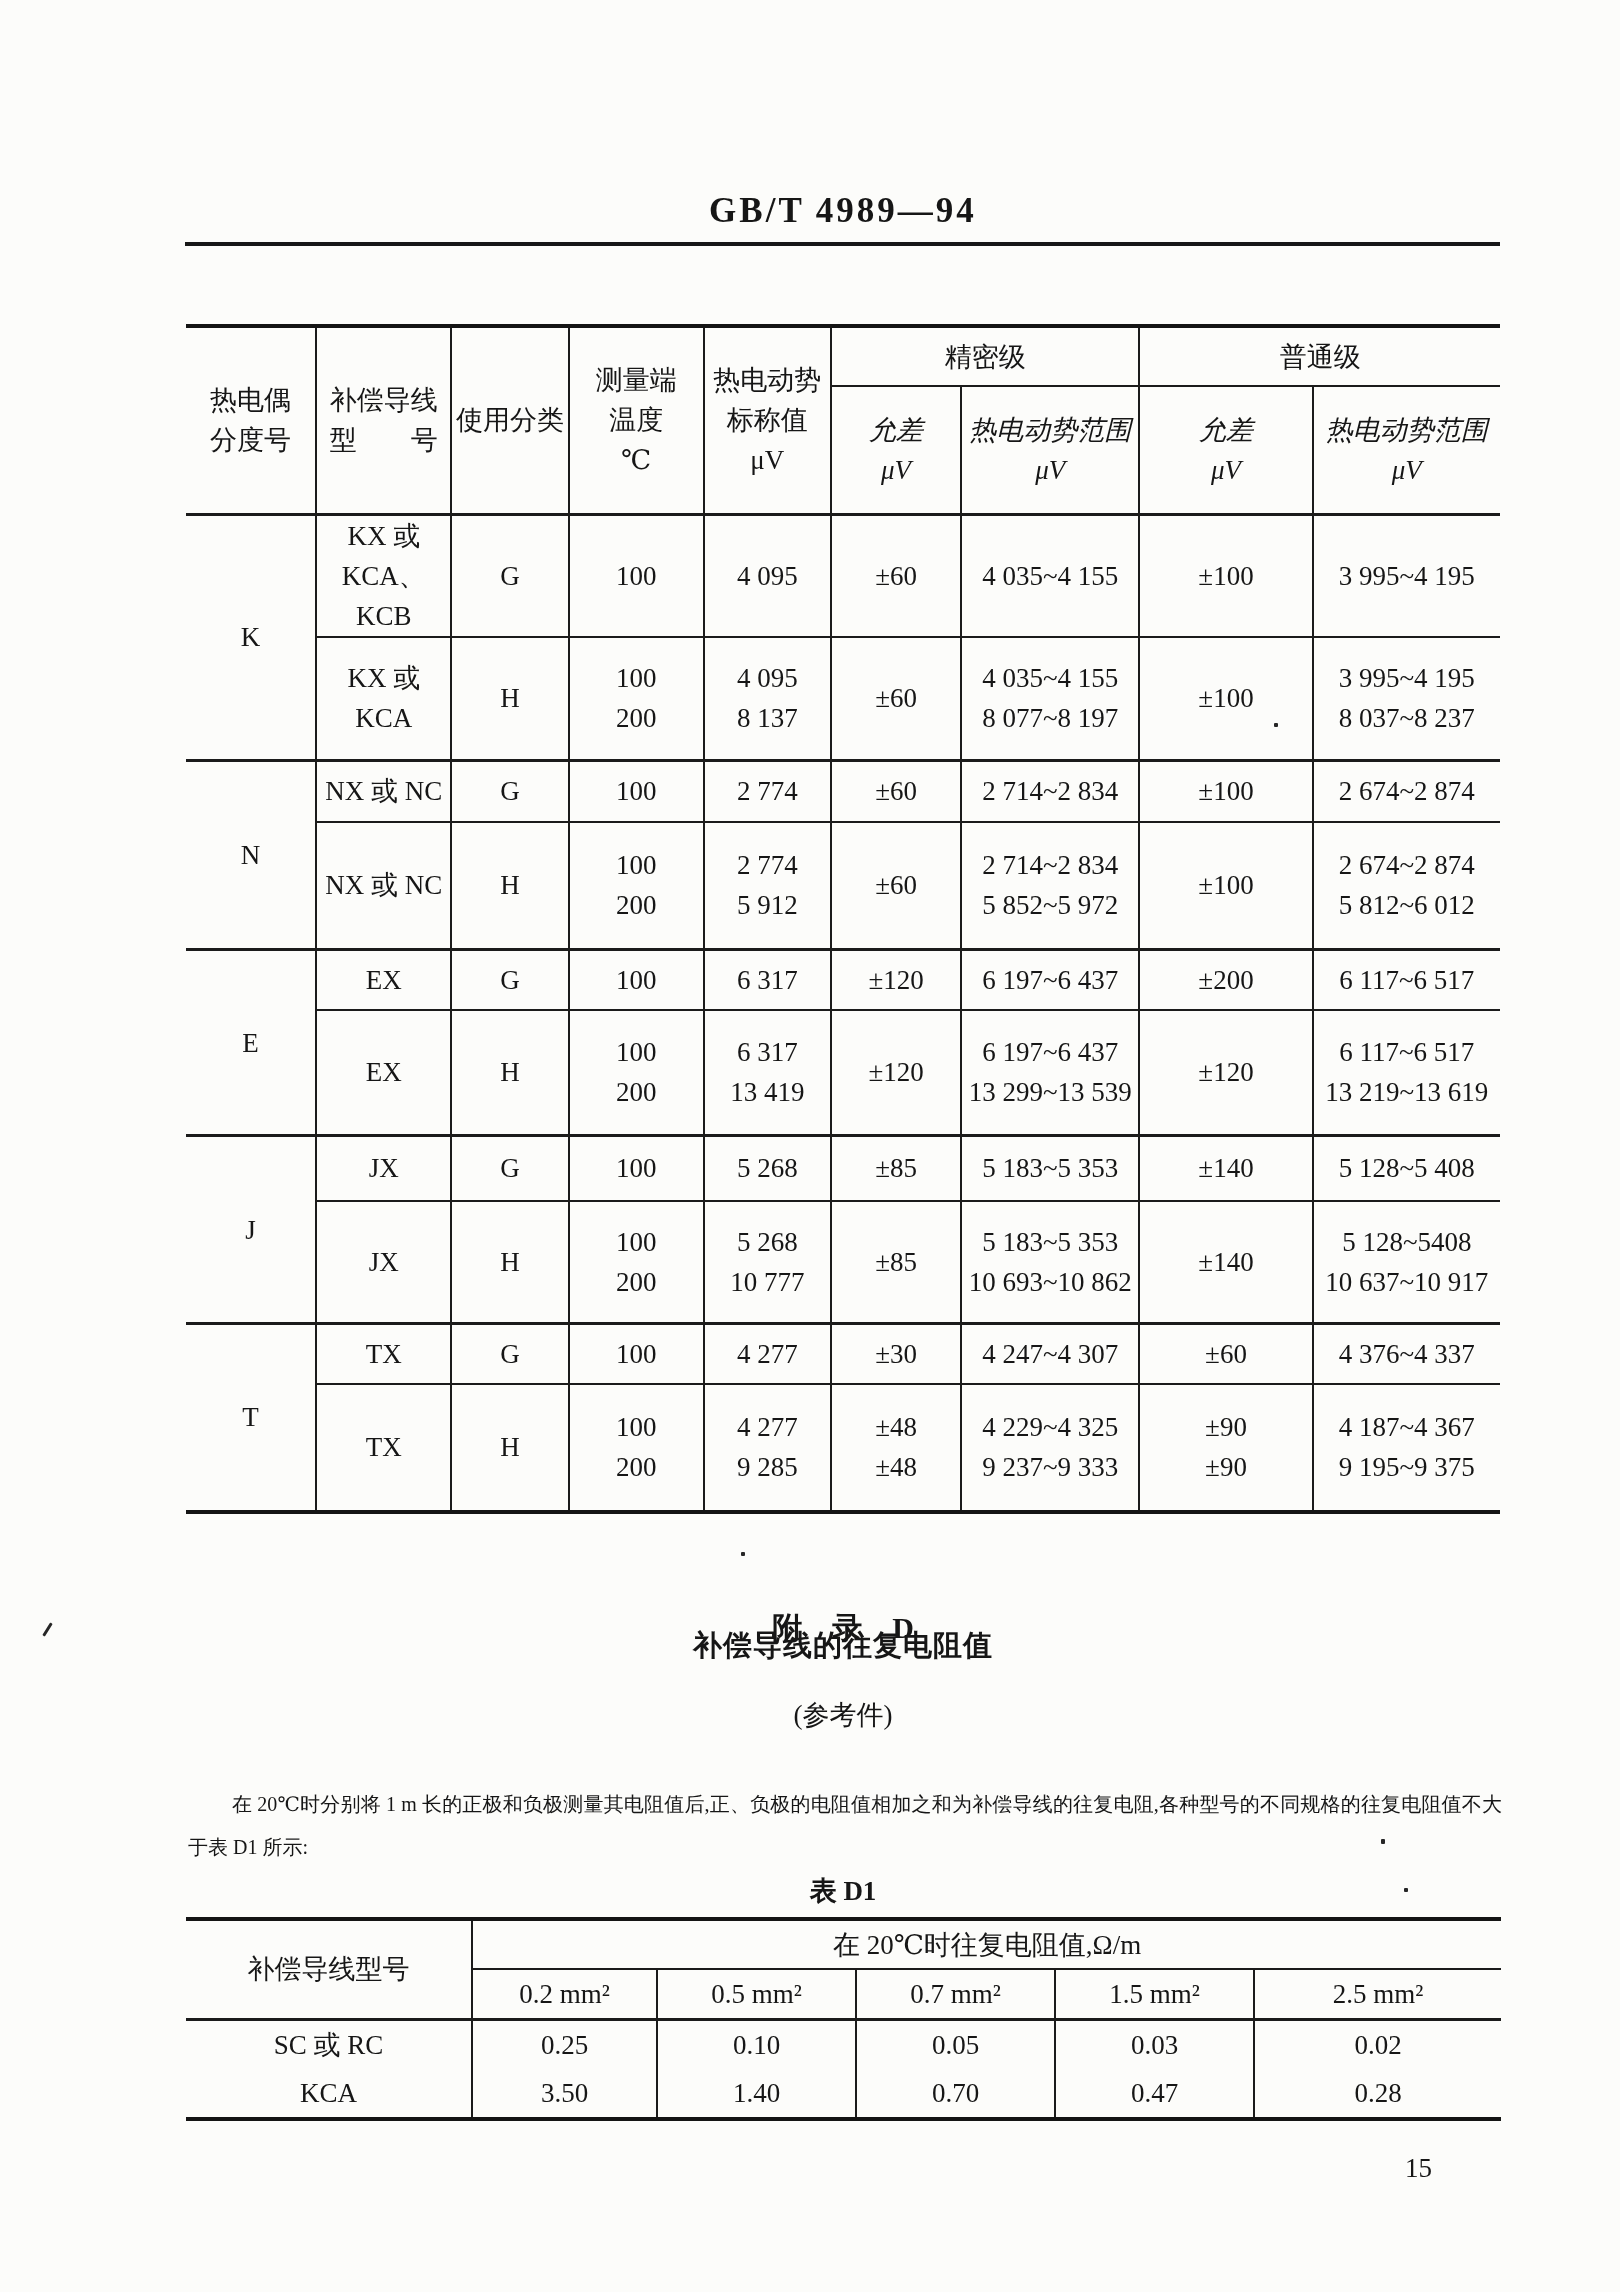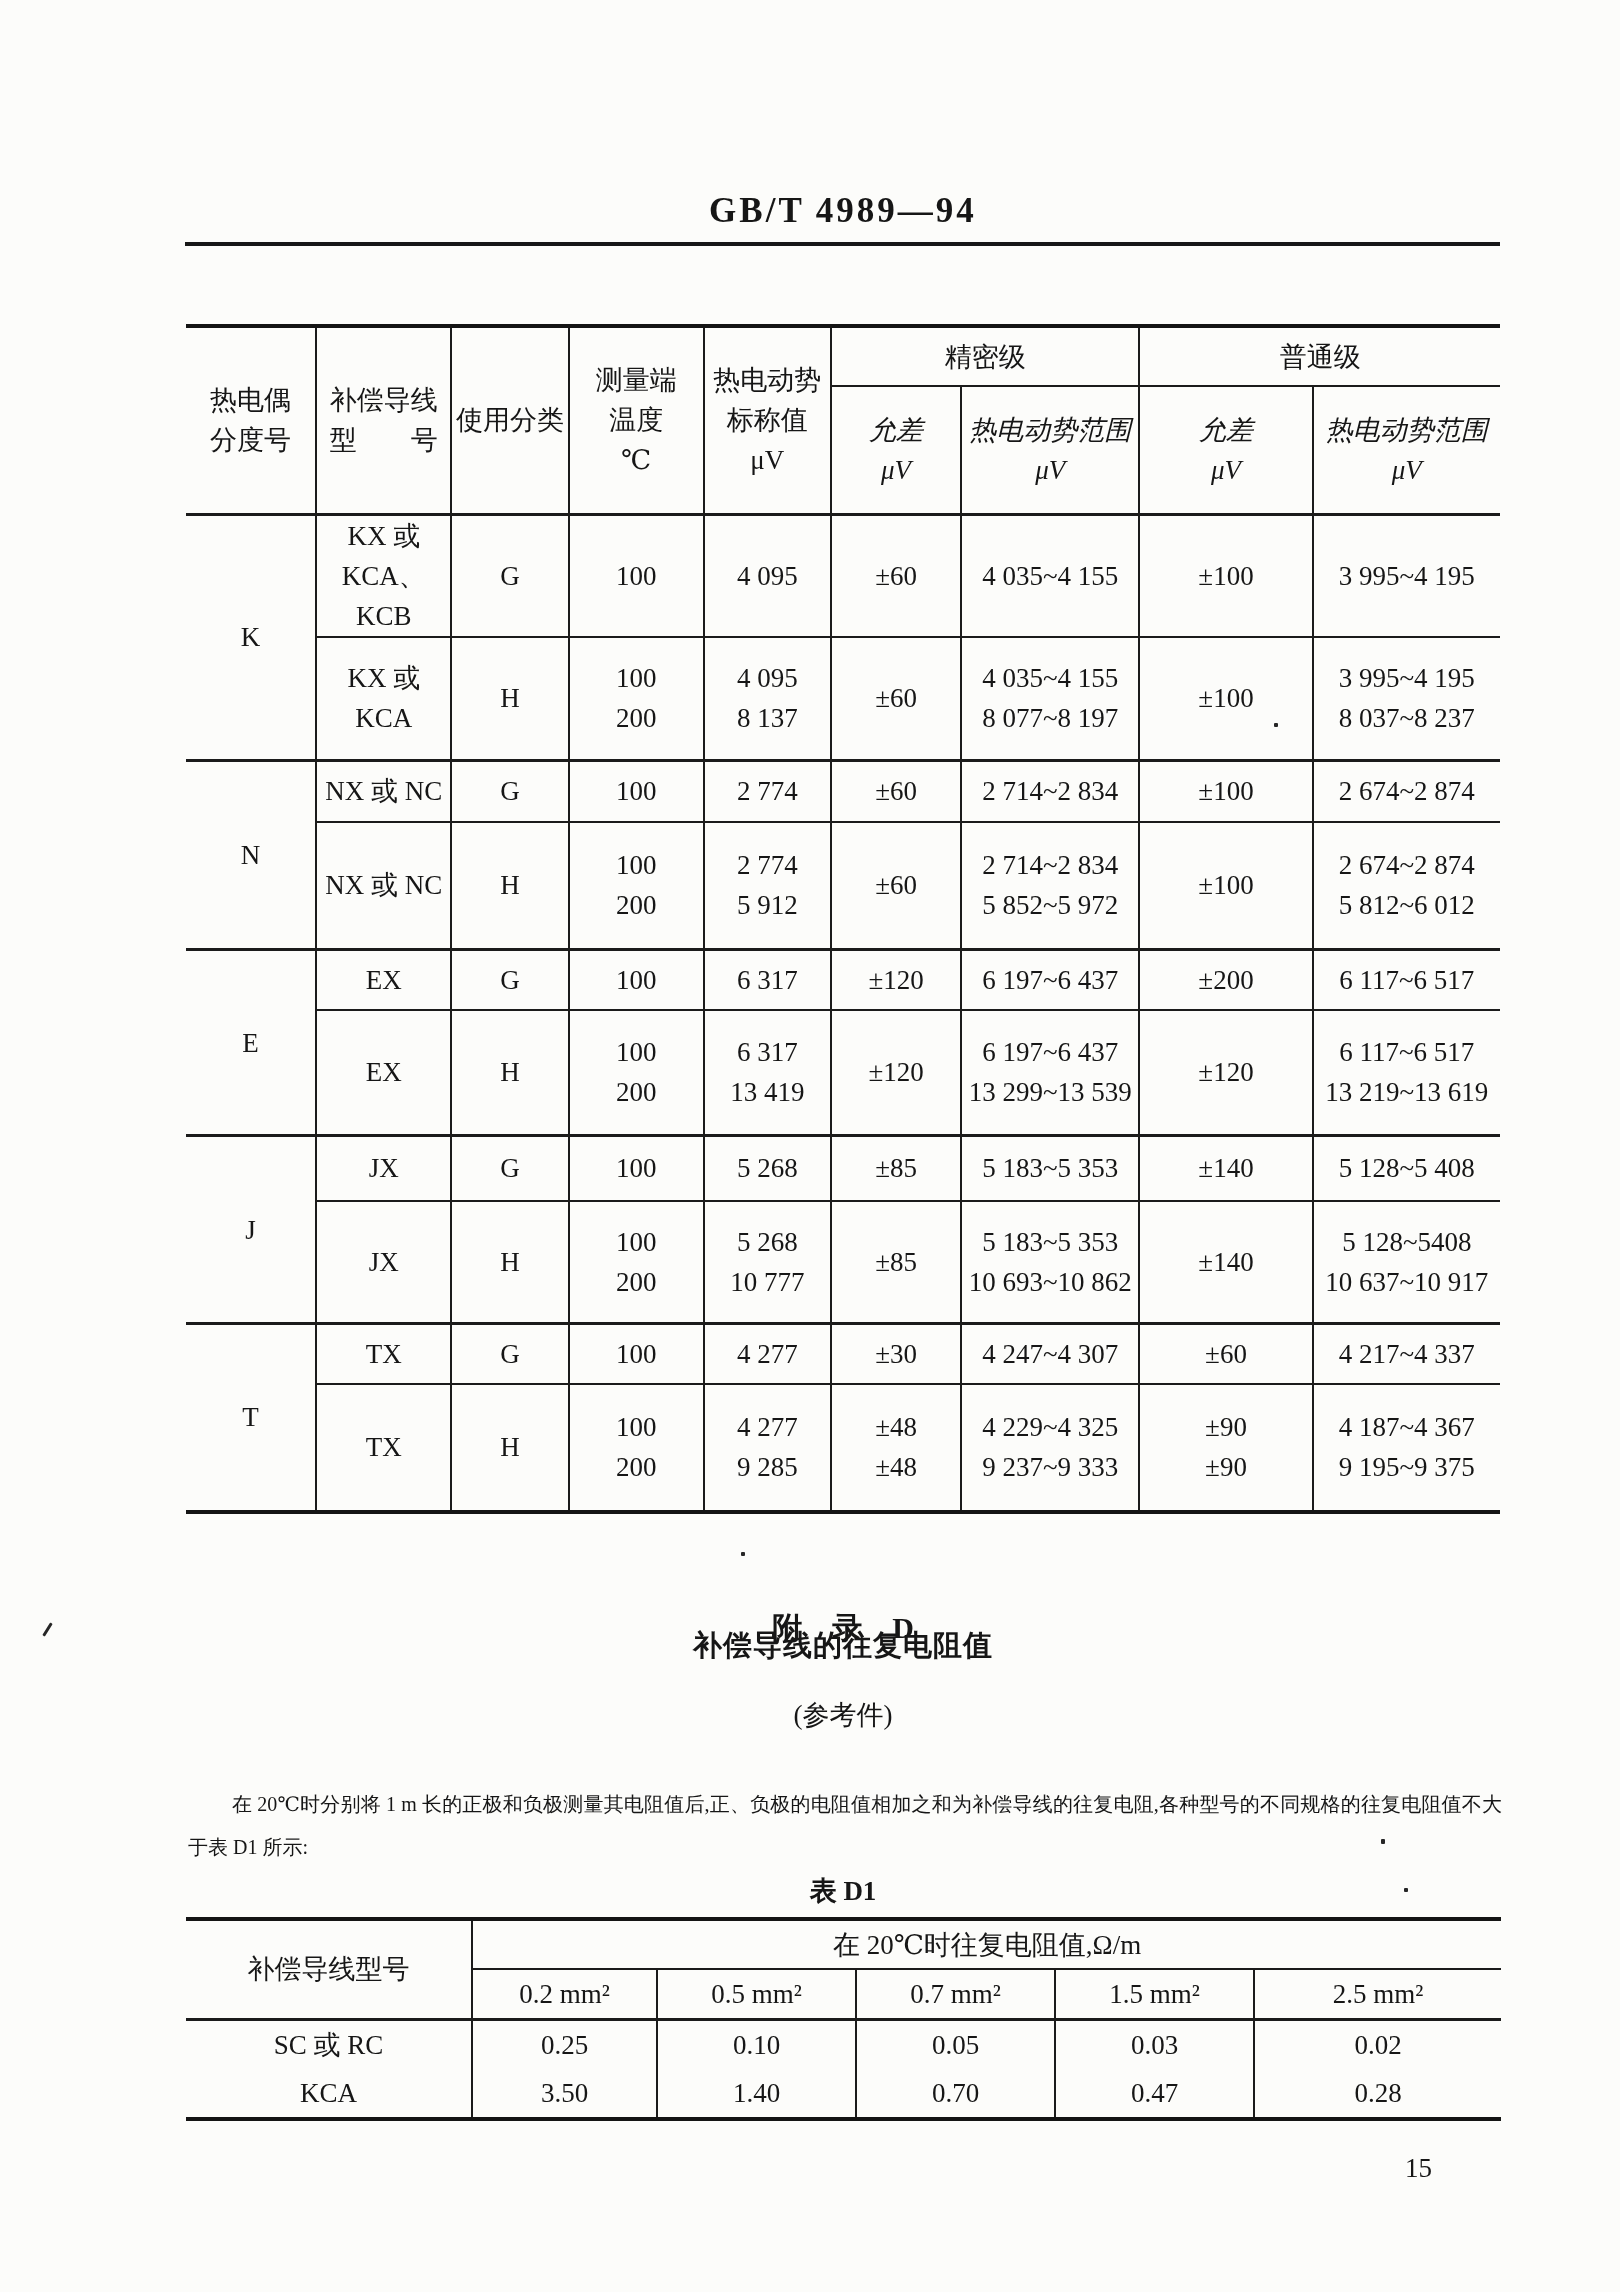--- a/index.html
+++ b/index.html
@@ -216,21 +216,21 @@
 
       <tr class="sec" style="height:60px">
         <td rowspan="2">T</td>
         <td>TX</td>
         <td>G</td>
         <td>100</td>
         <td>4 277</td>
         <td>±30</td>
         <td>4 247~4 307</td>
         <td>±60</td>
-        <td>4 217~4 337</td>
+        <td>4 376~4 337</td>
       </tr>
       <tr style="height:128px">
         <td>TX</td>
         <td>H</td>
         <td>100
 200</td>
         <td>4 277
 9 285</td>
         <td>±48
 ±48</td>

